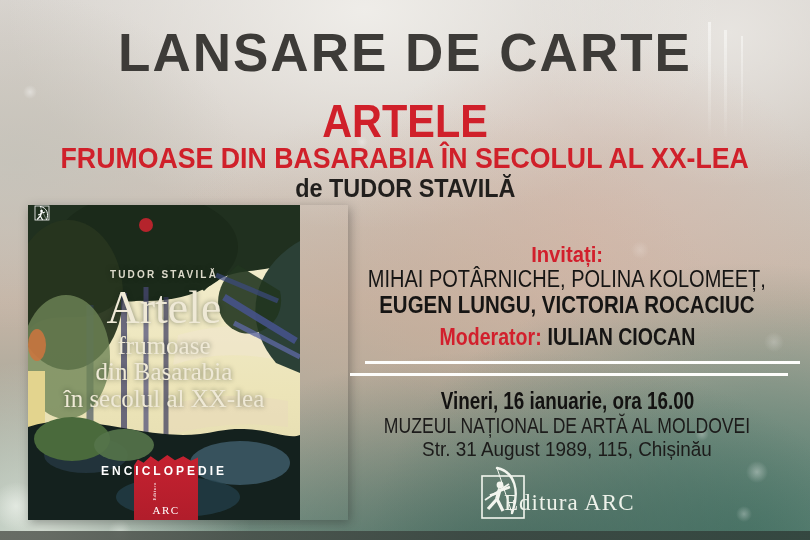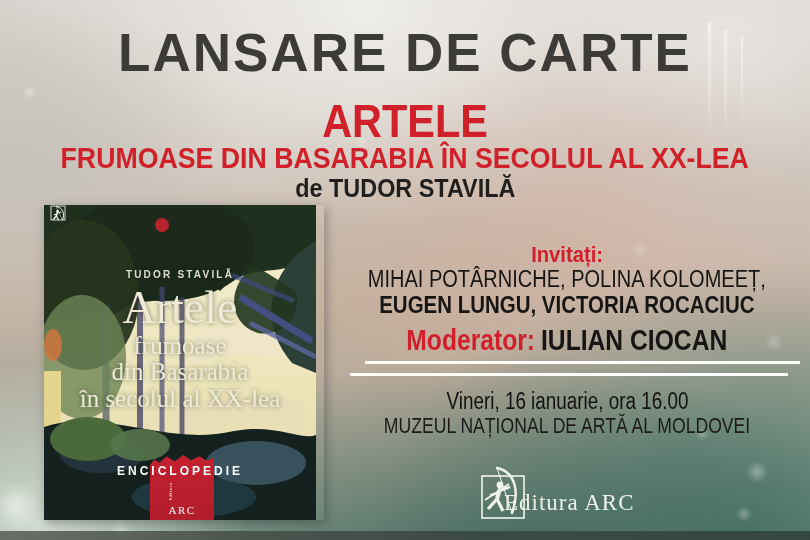--- a/index.html
+++ b/index.html
@@ -51,39 +51,39 @@
   .headline-sub .sx{--sx:.89;}
   .byline{top:175px;font-size:26px;font-weight:700;color:#211f1d;}
   .byline .sx{--sx:.9;}
 
   .guests-label{top:244px;font-size:22px;font-weight:700;color:#d21f2c;}
   .guests-label .sx{--sx:.92;}
   .guests-1{top:268px;font-size:23px;font-weight:400;color:#161514;}
   .guests-1 .sx{--sx:.87;}
   .guests-2{top:294px;font-size:23px;font-weight:700;color:#161514;}
   .guests-2 .sx{--sx:.89;}
-  .moderator{top:326px;font-size:29px;font-weight:700;}
+  .moderator{top:326px;font-size:23px;font-weight:700;}
   .moderator .sx{--sx:.85;}
   .moderator .mlabel{color:#d21f2c;}
   .moderator .mname{color:#161514;margin-left:7px;}
 
   .rule{position:absolute;height:3px;background:#fdfdfb;}
   .rule-1{left:365px;top:361px;width:435px;}
   .rule-2{left:350px;top:373px;width:438px;}
 
-  .datetime{top:390px;font-size:23px;font-weight:400;color:#131211;}
+  .datetime{top:390px;font-size:23px;font-weight:700;color:#131211;}
   .datetime .sx{--sx:.82;}
   .venue{top:415px;font-size:22px;font-weight:400;color:#1c1b1a;}
   .venue .sx{--sx:.8;}
   .address{top:438px;font-size:21px;font-weight:400;color:#1c1b1a;}
   .address .sx{--sx:.9;}
 
   
-  .cover{position:absolute;left:44px;top:205px;width:280px;height:315px;
-    box-shadow:2px 3px 10px rgba(30,30,30,.35);}
+  .cover{position:absolute;left:28px;top:205px;width:280px;height:315px;
+    box-shadow:2px 3px 10px rgba(30,30,30,.35);padding-left:40px;}
   .cover svg{position:absolute;inset:0;display:block;}
   .cover-text{position:absolute;left:0;width:272px;text-align:center;color:#efe9d6;
     font-family:"Liberation Serif",serif;text-shadow:0 0 5px rgba(15,30,20,.5);}
   .cover-author{top:64px;font-family:"Liberation Sans",sans-serif;font-size:10px;font-weight:700;
     letter-spacing:2.2px;color:rgba(238,233,218,.92);}
   .cover-t1{top:76px;font-size:46px;}
   .cover-t2{top:127px;font-size:25px;}
   .cover-t3{top:153px;font-size:25px;}
   .cover-t4{top:180px;font-size:25px;}
   .banner{position:absolute;left:106px;top:250px;width:64px;height:65px;
@@ -203,20 +203,23 @@
 
   <div class="rule rule-1"></div>
   <div class="rule rule-2"></div>
 
   <div class="eline datetime">
     <span class="sx">Vineri, 16 ianuarie, ora 16.00</span>
   </div>
   <div class="eline venue">
     <span class="sx">MUZEUL NAȚIONAL DE ARTĂ AL MOLDOVEI</span>
   </div>
+  <div class="eline address">
+    <span class="sx">Str. 31 August 1989, 115, Chișinău</span>
+  </div>
 
   <svg class="footer-logo" viewBox="0 0 60 56">
     <rect x="12" y="10" width="42" height="42" fill="none" stroke="#f2f5ee" stroke-width="1.6"></rect>
     <path d="M27,2 C45,6 50,25 42,47" fill="none" stroke="#f2f5ee" stroke-width="2.4" stroke-linecap="round"></path>
     <path d="M27,2 L42,47" stroke="#f2f5ee" stroke-width="1"></path>
     <path d="M15,34 L39,18" stroke="#f2f5ee" stroke-width="1.8"></path>
     <circle cx="30" cy="19" r="3.4" fill="#f2f5ee"></circle>
     <path d="M30,22.5 L27,33" stroke="#f2f5ee" stroke-width="4"></path>
     <path d="M29,25 L40,21" stroke="#f2f5ee" stroke-width="2.6"></path>
     <path d="M29,26.5 L20,29.5" stroke="#f2f5ee" stroke-width="2.6"></path>

